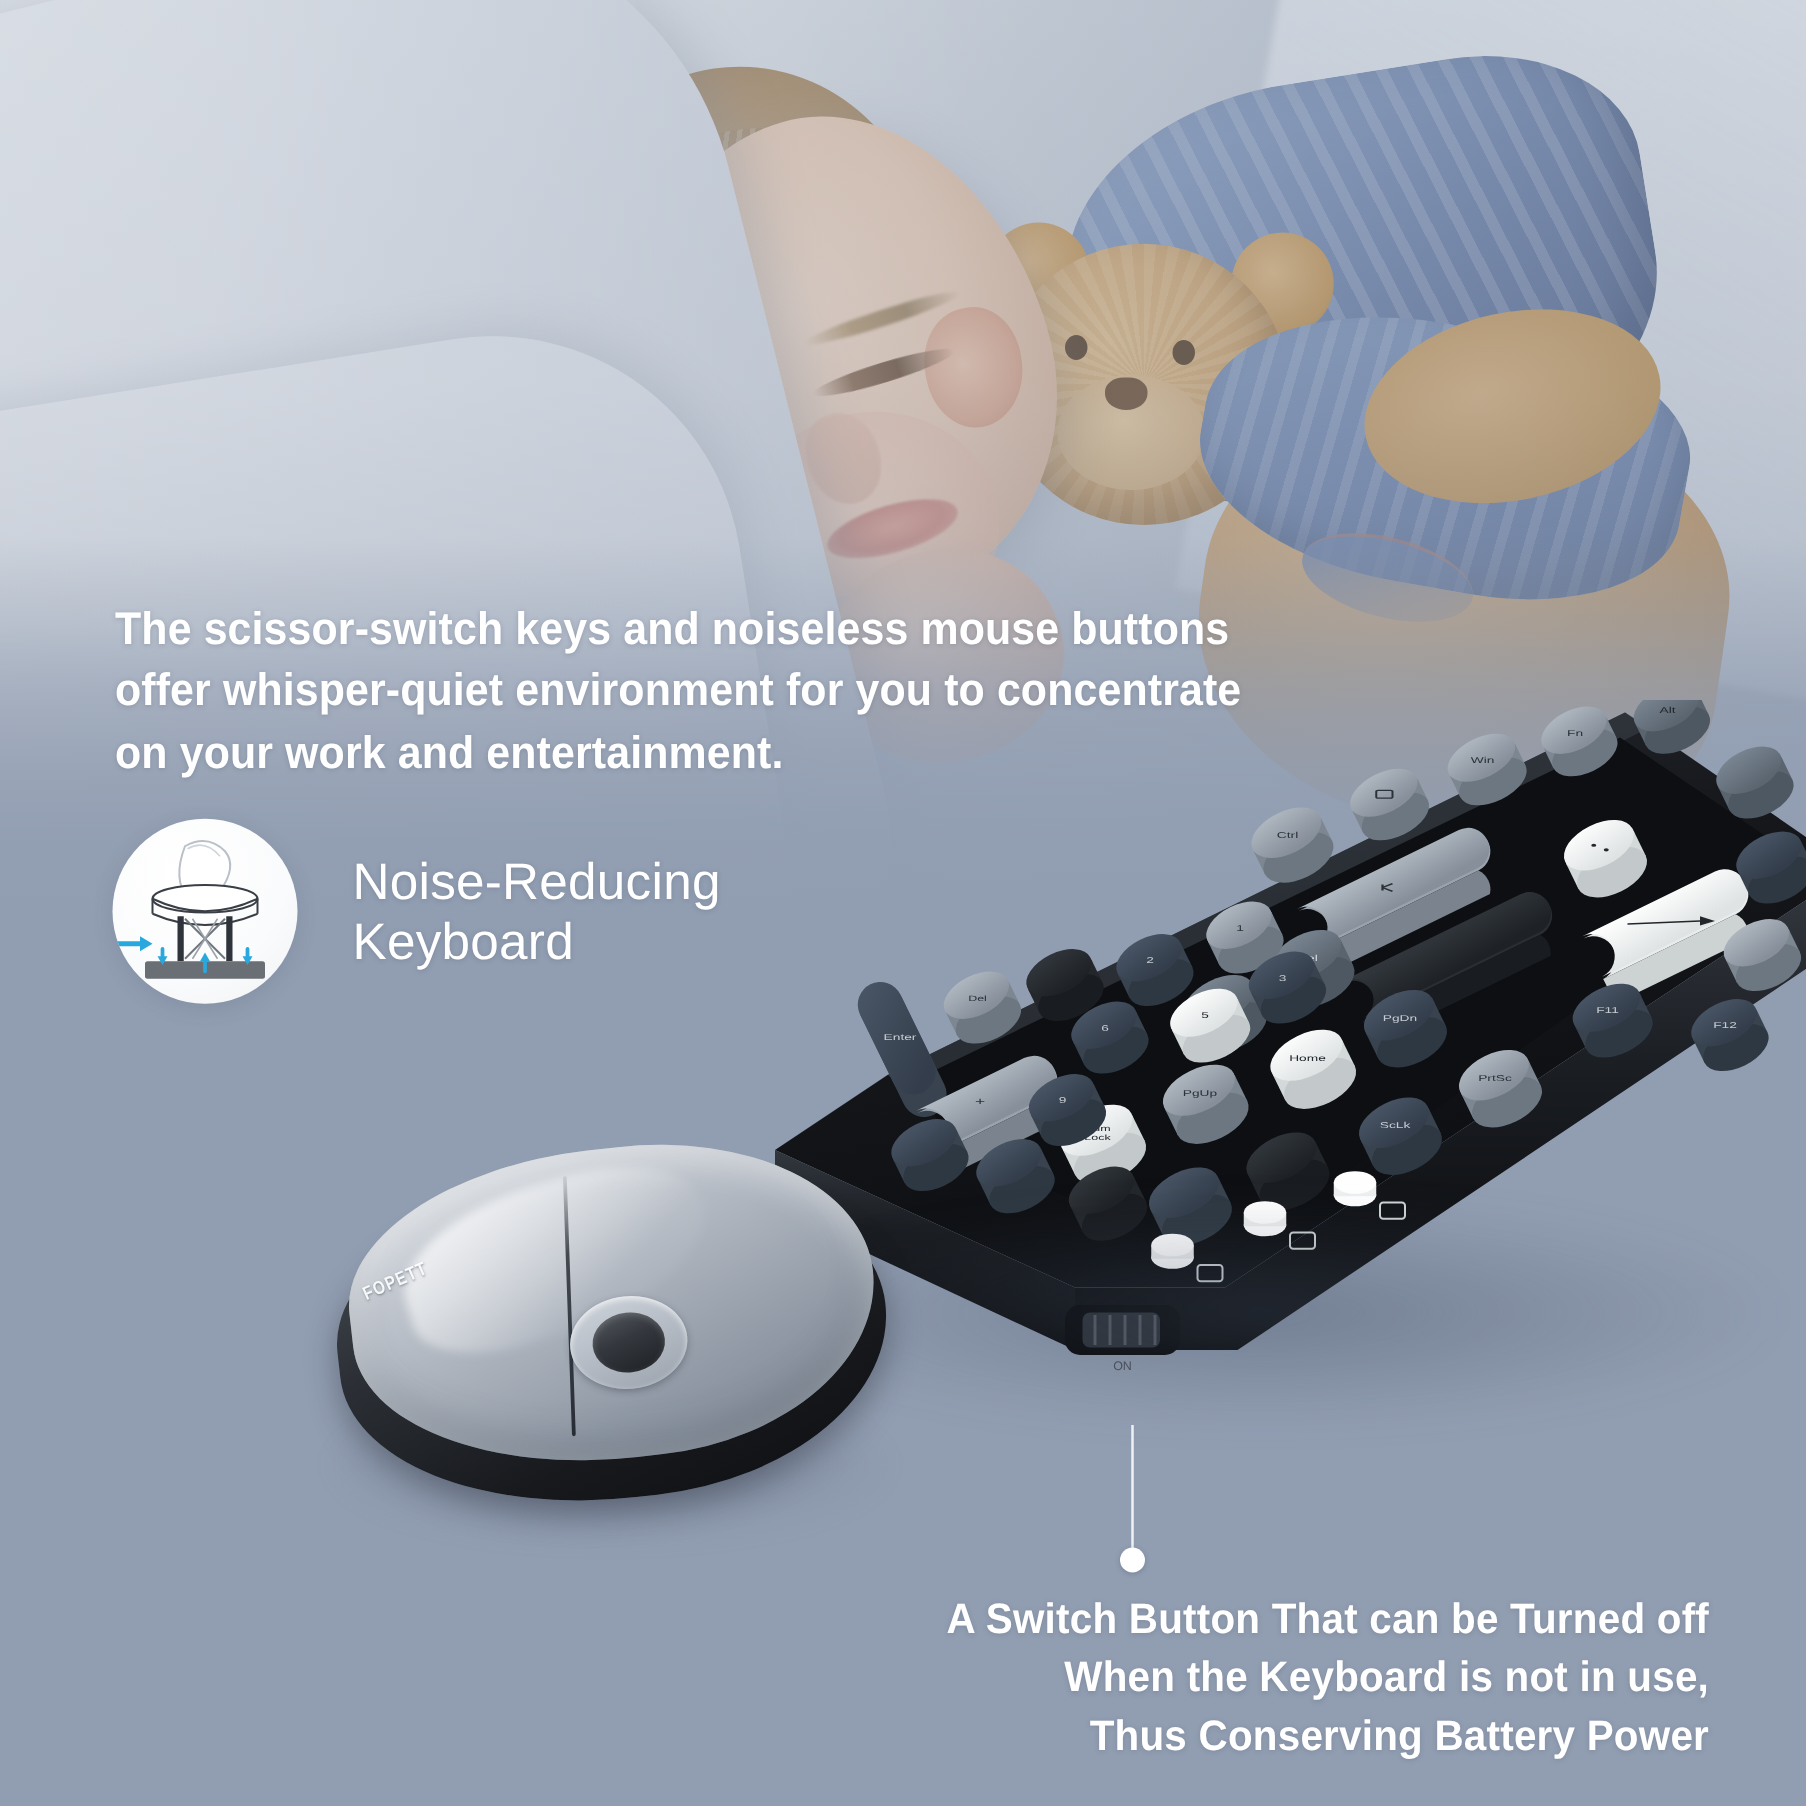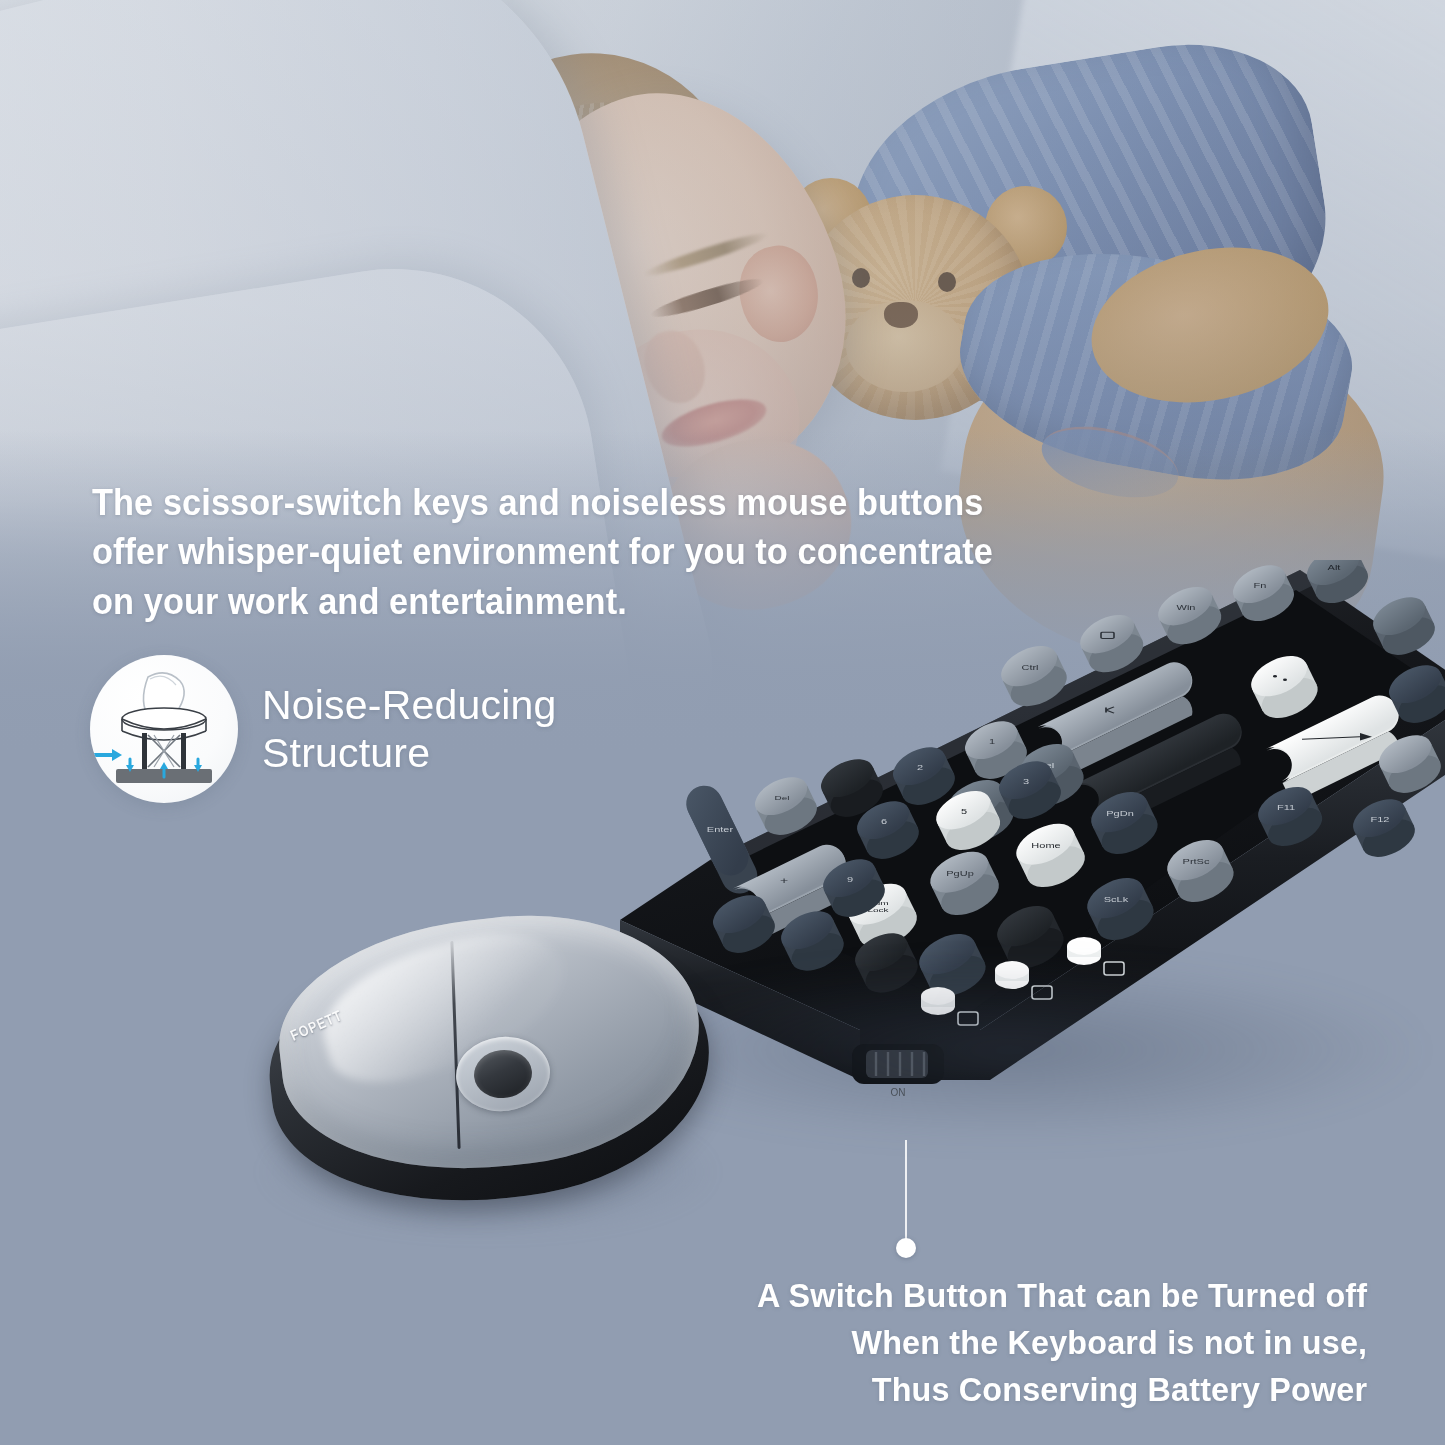--- a/index.html
+++ b/index.html
@@ -219,21 +219,21 @@
     letter-spacing:.1px;
     transform:scaleX(.94);
     transform-origin:left top;
     text-shadow:0 1px 4px rgba(80,92,112,.3);
   }
   .body-copy div { white-space:nowrap; }
 
   
   .feature {
     position:absolute; left:90px; top:655px;
-    display:flex; align-items:center; gap:24px;
+    display:flex; align-items:center; gap:44px;
   }
   .badge-circle {
     width:148px; height:148px; border-radius:50%;
     background:radial-gradient(circle at 36% 30%, #ffffff 0%, #fafbfc 60%, #eef1f4 100%);
     flex:none;
     box-shadow:0 4px 16px rgba(80,92,112,.18);
     position:relative; overflow:hidden;
   }
   .badge-circle svg { position:absolute; left:0; top:0; }
   .feature-label {
@@ -411,21 +411,21 @@
         <path d="M40 104 L40 112" stroke="#29A8DE" stroke-width="3" stroke-linecap="round"></path>
         <path d="M36 110 L40 117 L44 110 Z" fill="#29A8DE"></path>
         <path d="M108 104 L108 112" stroke="#29A8DE" stroke-width="3" stroke-linecap="round"></path>
         <path d="M104 110 L108 117 L112 110 Z" fill="#29A8DE"></path>
         <path d="M74 122 L74 112" stroke="#29A8DE" stroke-width="3" stroke-linecap="round"></path>
         <path d="M70 114 L74 107 L78 114 Z" fill="#29A8DE"></path>
       </svg>
     </div>
     <div class="feature-label">
       <div>Noise-Reducing</div>
-      <div>Structure</div>
+      <div>Keyboard</div>
     </div>
   </div>
 
   <div class="keyboard">
     <div class="kb-shadow"></div>
     <svg width="900" height="620" viewBox="0 0 900 620">
       <defs>
         <linearGradient id="chassisTop" x1="0" y1="0" x2="0.4" y2="1">
           <stop offset="0" stop-color="#2b2f35"></stop>
           <stop offset="0.45" stop-color="#16181c"></stop>

